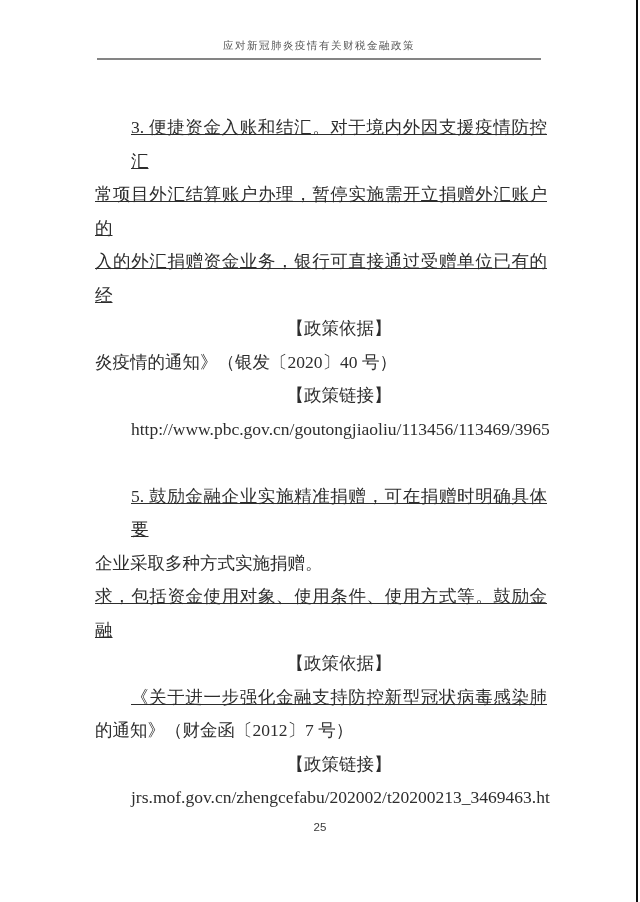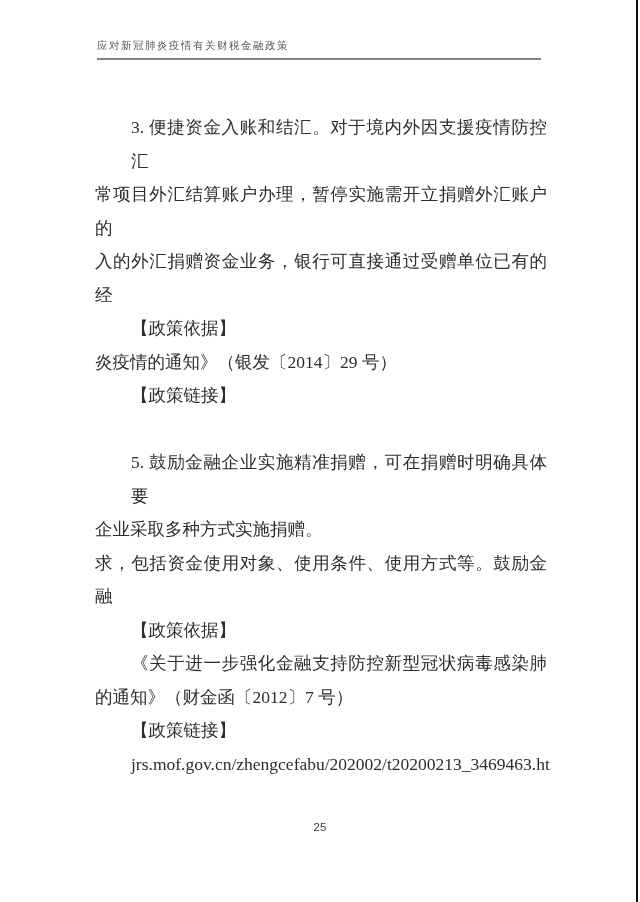--- a/index.html
+++ b/index.html
@@ -9,20 +9,21 @@
     height: 902px;
     background: #ffffff;
     overflow: hidden;
     font-family: "Liberation Serif", "DejaVu Serif", serif;
   }
   .header-title {
     position: absolute;
     top: 39px;
     left: 97px;
     width: 444px;
+    text-align: center;
     font-size: 10.5px;
     letter-spacing: 1.5px;
     color: #565656;
   }
   .header-rule {
     position: absolute;
     top: 58px;
     left: 97px;
     width: 444px;
     height: 2px;
@@ -39,22 +40,22 @@
   .content {
     position: absolute;
     left: 95px;
     top: 111px;
     width: 452px;
     font-size: 17.5px;
     line-height: 33.5px;
     color: #2d2d2d;
   }
   .line { min-height: 33.5px; }
-  .indent { padding-left: 36px; }
-  .just { text-align: justify; text-align-last: justify; }
+  .indent { padding-left: 36px; text-align: center; }
+  .just { text-align: justify; text-align-last: justify; text-decoration: underline; }
   .section-gap { height: 33.5px; }
   .page-number {
     position: absolute;
     top: 821px;
     left: 0;
     width: 640px;
     text-align: center;
     font-size: 11.5px;
     color: #3a3a3a;
     font-family: "Liberation Sans", "DejaVu Sans", sans-serif;
@@ -69,22 +70,23 @@
 
   <div class="header-rule"></div>
 
   <div class="content">
 
     <div class="para">
       <div class="line indent just">3. 便捷资金入账和结汇。对于境内外因支援疫情防控汇</div>
       <div class="line just">常项目外汇结算账户办理，暂停实施需开立捐赠外汇账户的</div>
       <div class="line just">入的外汇捐赠资金业务，银行可直接通过受赠单位已有的经</div>
       <div class="line indent">【政策依据】</div>
-      <div class="line">炎疫情的通知》（银发〔2014〕29 号）</div>
+      <div class="line">炎疫情的通知》（银发〔2020〕40 号）</div>
       <div class="line indent">【政策链接】</div>
+      <div class="line indent">http://www.pbc.gov.cn/goutongjiaoliu/113456/113469/3965</div>
     </div>
 
     <div class="section-gap"></div>
 
     <div class="para">
       <div class="line indent just">5. 鼓励金融企业实施精准捐赠，可在捐赠时明确具体要</div>
       <div class="line">企业采取多种方式实施捐赠。</div>
       <div class="line just">求，包括资金使用对象、使用条件、使用方式等。鼓励金融</div>
       <div class="line indent">【政策依据】</div>
       <div class="line indent just">《关于进一步强化金融支持防控新型冠状病毒感染肺</div>

